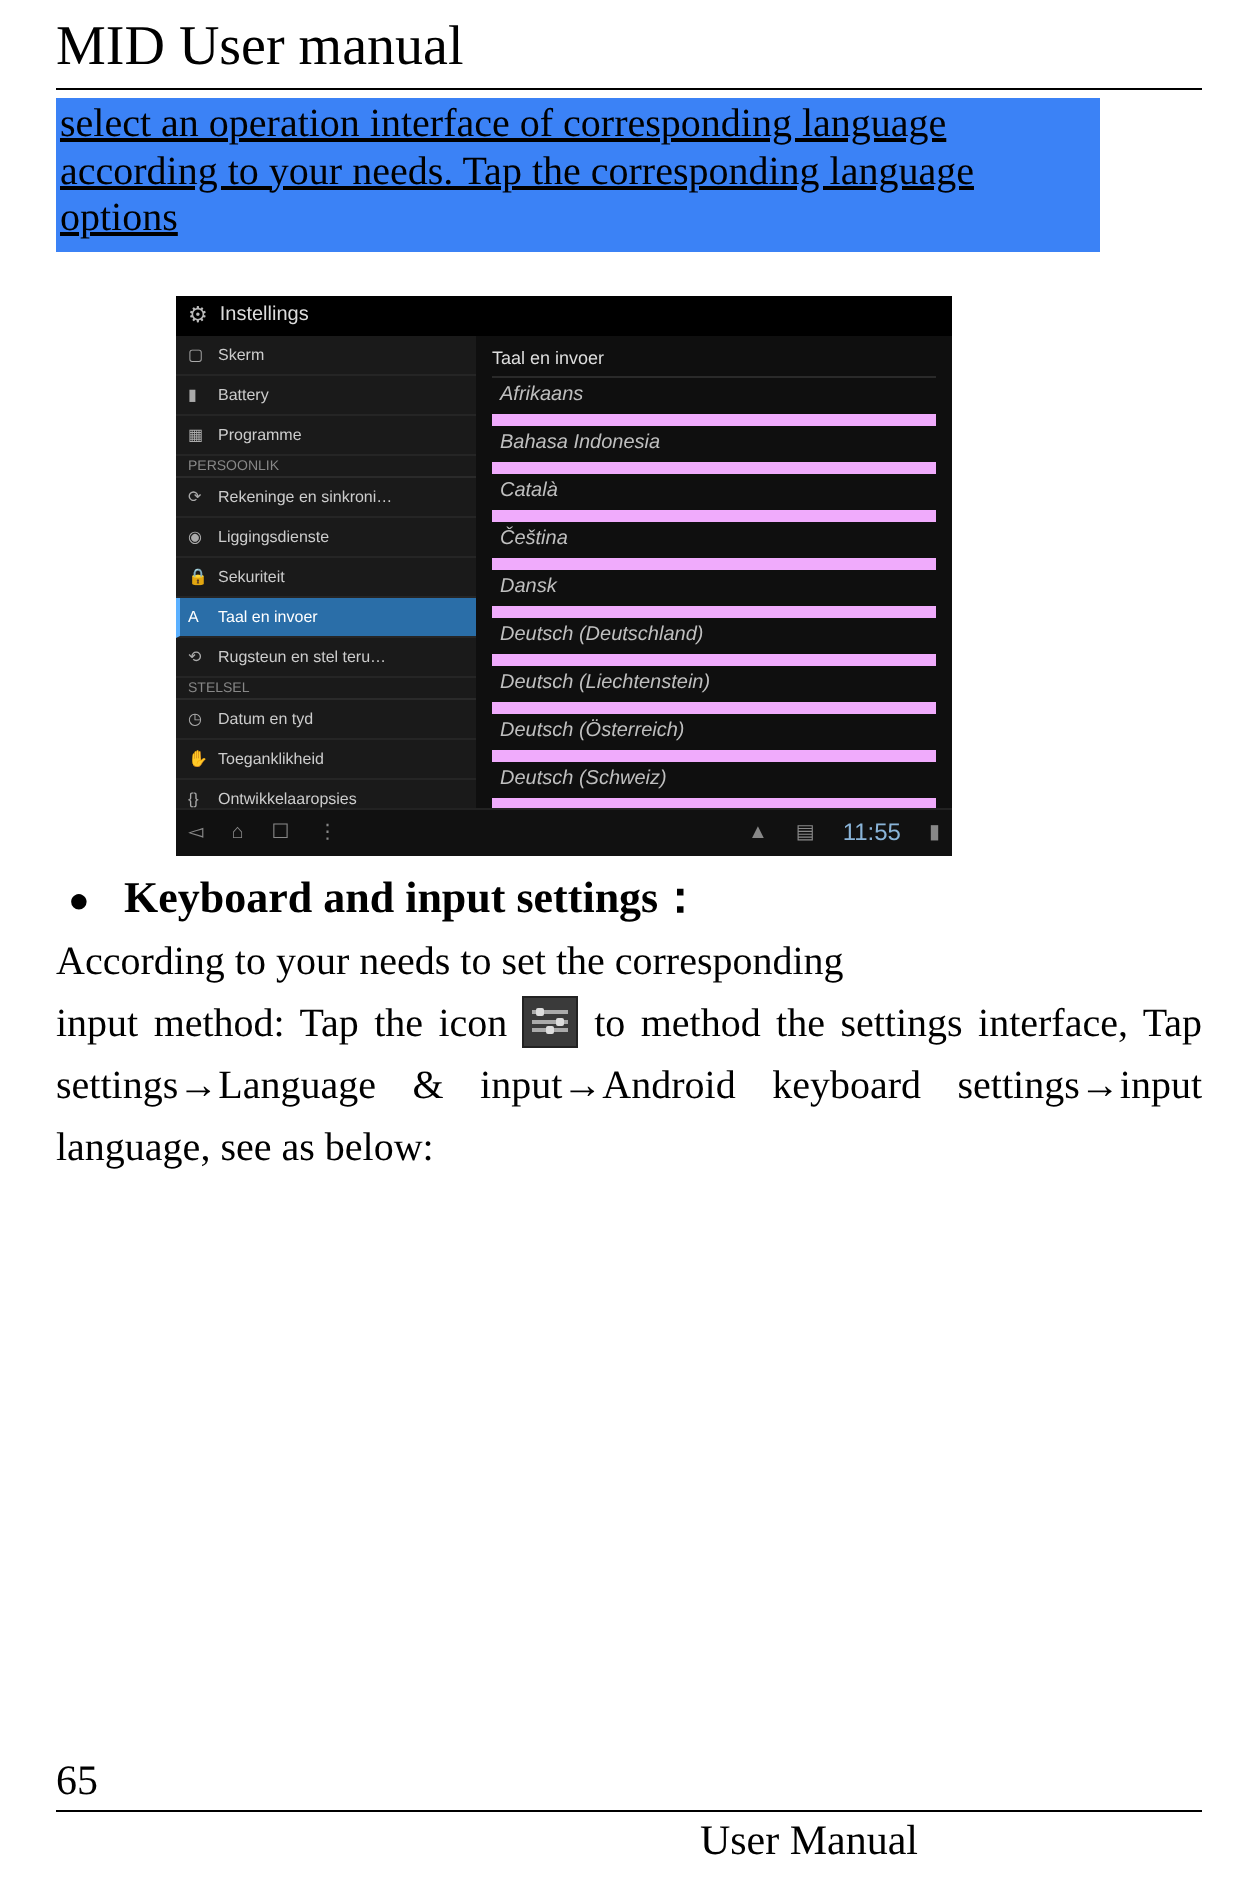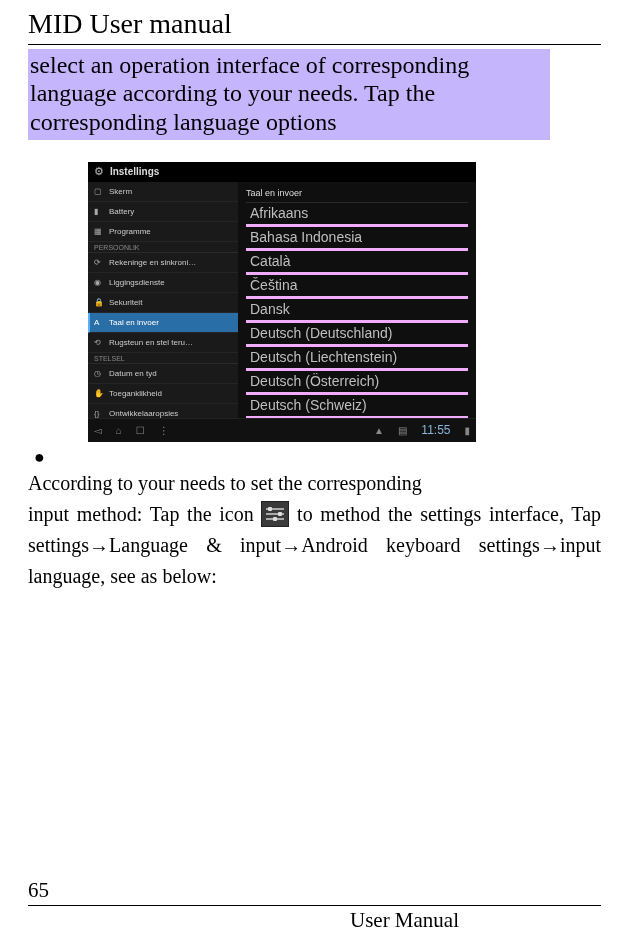--- a/index.html
+++ b/index.html
@@ -16,25 +16,26 @@
       font-weight: normal;
       padding-top: 8px;
       padding-bottom: 4px;
     }
     .header-rule {
       border: none;
       border-top: 1.5px solid #000;
       margin-bottom: 4px;
     }
     .intro-block {
-      background: #c4b5fd;
-      font-size: 24px;
+      background: #3b82f6;
+      font-size: 20px;
       line-height: 1.18;
       padding: 2px 2px 4px 2px;
       width: 522px;
+      text-decoration: underline;
     }
     .figure-wrap {
       margin: 22px 0 6px 60px;
     }
     .android-screen {
       width: 388px;
       height: 280px;
       background: #000;
       position: relative;
       font-family: Arial, sans-serif;
@@ -43,21 +44,21 @@
       overflow: hidden;
     }
     .status-bar {
       height: 20px;
       display: flex;
       align-items: center;
       padding: 0 6px;
       gap: 6px;
     }
     .status-bar .gear { color: #bbb; font-size: 11px; }
-    .status-bar .app-label { color: #ddd; font-size: 10px; font-weight: bold; }
+    .status-bar .app-label { color: #ddd; font-size: 10px; }
     .screen-body {
       display: flex;
       height: 236px;
     }
     .side {
       width: 150px;
       background: #1a1a1a;
     }
     .side .cat {
       color: #888;
@@ -95,23 +96,24 @@
       font-size: 9px;
       color: #ddd;
       padding: 2px 0 4px 0;
       border-bottom: 1px solid #2a2a2a;
     }
     .main .lang {
       height: 24px;
       display: flex;
       align-items: center;
       padding: 0 4px;
-      border-bottom: 3px solid #f0abfc;
+      border-bottom: 6px solid #f0abfc;
       color: #bfbfbf;
-      font-size: 14px;
+      font-size: 10px;
+      font-style: italic;
     }
     .navbar {
       position: absolute;
       bottom: 0; left: 0; right: 0;
       height: 24px;
       background: #111;
       display: flex;
       align-items: center;
       padding: 0 6px;
       gap: 14px;
@@ -274,20 +276,21 @@
       <span class="nicon">▲</span>
       <span class="nicon">▤</span>
       <span class="clk">11:55</span>
       <span class="nicon">▮</span>
     </div>
   </div>
 </div>
 
 <div class="bullet-row">
   <span class="bullet-dot">●</span>
+  <span class="bullet-text">Keyboard and input settings：</span>
 </div>
 
 <div class="body-para">
   <span>According to your needs to set the corresponding</span><br>
   <span>input method: Tap the icon </span><span class="inline-icon"><span class="sliders">
         <span></span>
         <span></span>
         <span></span>
       </span></span><span> to method the settings</span>
   <span>interface, Tap </span><span class="pathline">settings→Language &amp; input→Android keyboard settings→input language</span><span>, see as below:</span>

